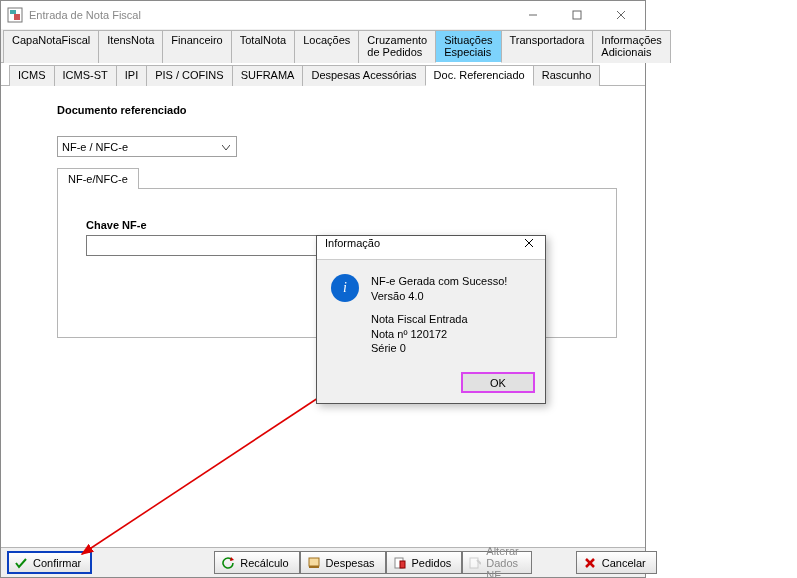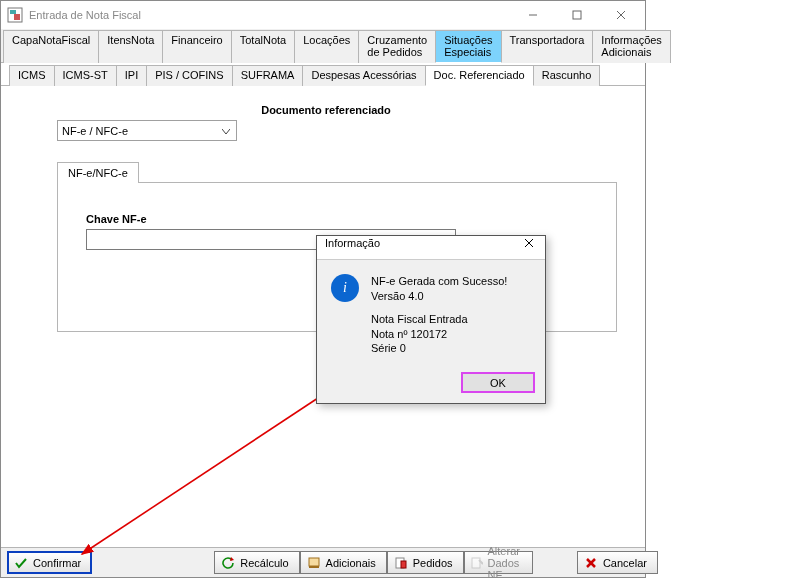--- a/index.html
+++ b/index.html
@@ -15,27 +15,27 @@
   
   .tabrow { display: flex; border-bottom: 1px solid #b5b5b5; padding-left: 2px; background: #f0f0f0; min-height: 22px; }
   .tabrow.secondary { padding-left: 8px; background:#fff; border-top:1px solid #fff; border-bottom:1px solid #b5b5b5; }
   .tab { padding: 3px 8px 4px; border: 1px solid #b5b5b5; border-bottom: none; margin-right: -1px; background: #f0f0f0; color: #000; cursor: default; position: relative; top: 1px; }
   .tab.active { background: #7dd3fc; z-index: 2; top: 1px; border-bottom:1px solid #fff;}
   .tabrow.secondary .tab { background:#f0f0f0; }
   .tabrow.secondary .tab.active { background:#fff; }
 
   
   .content { flex: 1; padding: 18px 50px 10px 56px; position: relative; background:#fff; }
-  .label-bold { font-weight: bold; margin-bottom: 4px; display:block;text-align:center;}
+  .label-bold { font-weight: bold; margin-bottom: 20px; display:block;}
   .combo { width: 180px; height: 21px; border: 1px solid #a0a0a0; background: #fff; display:flex; align-items:center; padding: 0 2px 0 4px; }
   .combo .combo-text { flex:1; }
   .combo .chev { width:16px; text-align:center; color:#444; }
 
   
-  .inner-tabwrap { margin-top: 20px; }
+  .inner-tabwrap { margin-top: 10px; }
   .inner-tabrow { display:flex; }
   .inner-tab { padding: 4px 10px; border:1px solid #b5b5b5; border-bottom:none; background:#fff; position:relative; top:1px; }
   .inner-panel { border:1px solid #b5b5b5; width: 560px; height: 150px; padding: 30px 20px 10px 28px; background:#fff; }
   .field-label { font-weight: bold; display:block; margin-bottom:4px;}
   .text-input { width: 370px; height: 21px; border:1px solid #7a7a7a; padding: 2px 4px; background:#fff; }
 
   
   .bottombar { height: 30px; border-top: 1px solid #b5b5b5; background:#f0f0f0; display:flex; align-items:center; padding: 3px 6px; gap:22px; }
   .btn { height: 23px; border:1px solid #7a7a7a; background: linear-gradient(#fff,#e4e4e4); padding: 0 10px 0 6px; display:inline-flex; align-items:center; gap:5px; cursor:default; }
   .btn.highlight { border:2px solid #0a3fbf; padding: 0 9px 0 5px; height:23px; }
@@ -157,21 +157,21 @@
         </span>
         <span>Recálculo</span>
       </div>
       <div class="btn">
         <span class="ico">
           <svg width="12" height="12">
               <rect x="1" y="1" width="10" height="8" fill="#f7dca0" stroke="#a07020"></rect>
               <rect x="1" y="9" width="10" height="2" fill="#a07020"></rect>
             </svg>
         </span>
-        <span>Adicionais</span>
+        <span>Despesas</span>
       </div>
       <div class="btn">
         <span class="ico">
           <svg width="12" height="12">
               <rect x="1" y="1" width="8" height="10" fill="#fff" stroke="#888"></rect>
               <rect x="6" y="4" width="5" height="7" fill="#d33" stroke="#800"></rect>
             </svg>
         </span>
         <span>Pedidos</span>
       </div>

